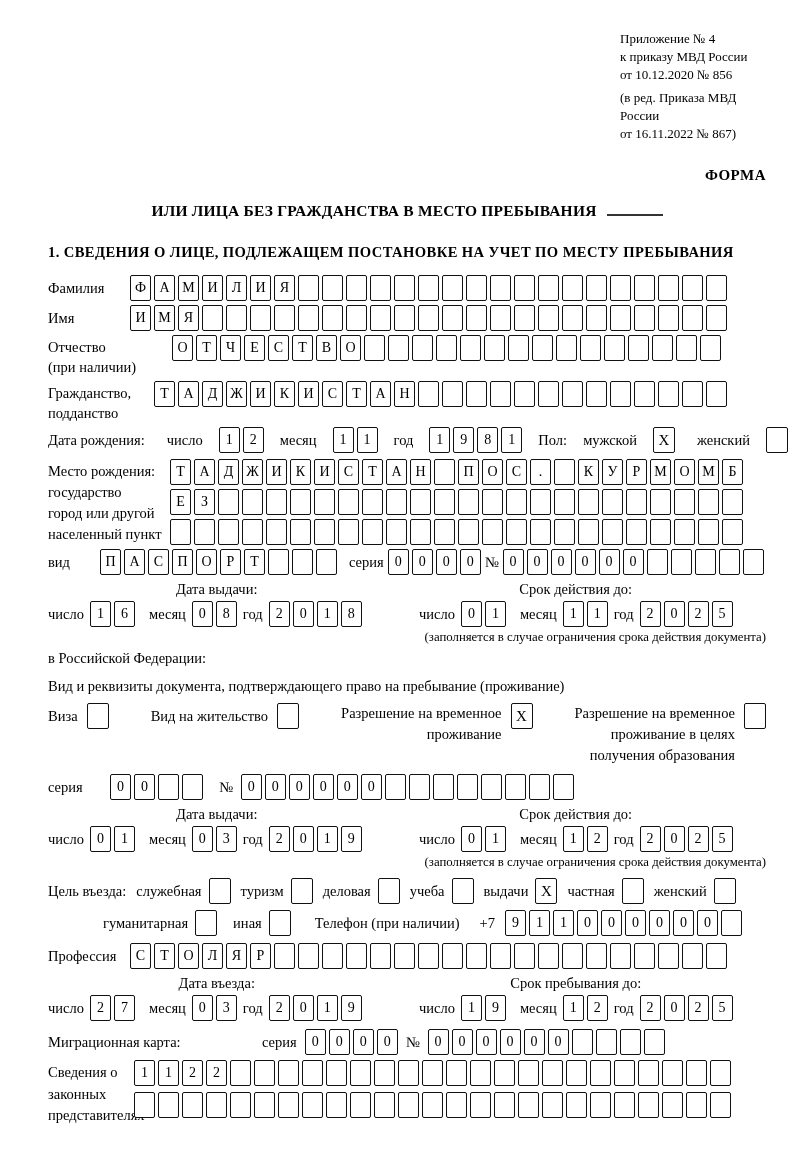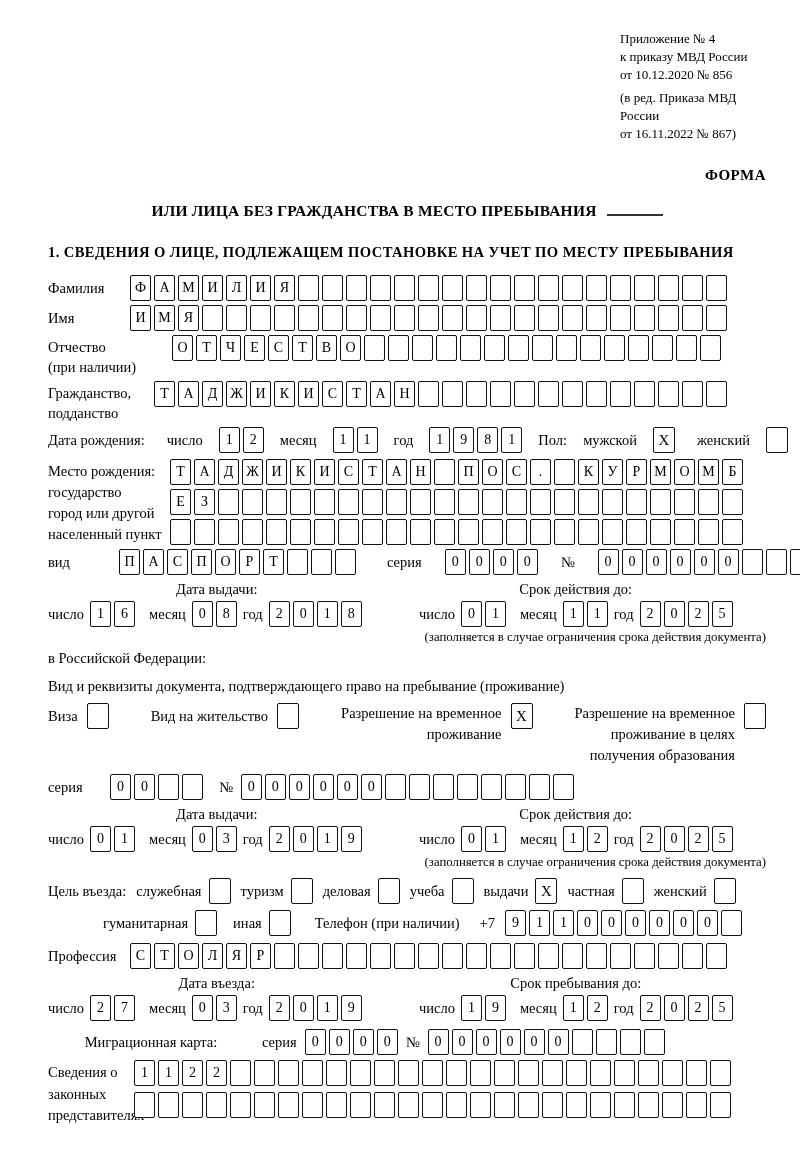--- a/index.html
+++ b/index.html
@@ -311,21 +311,21 @@
           <span class="cell"></span>
           <span class="cell"></span>
           <span class="cell"></span>
           <span class="cell"></span>
           <span class="cell"></span>
         </div>
     </div>
   </div>
 
 
-  <div class="frow" style="align-items:center; gap:23px; margin-top:4px;">
+  <div class="frow" style="align-items:center; gap:4px; margin-top:4px;">
     <span class="lbl" style="width:48px;">вид</span>
     <span class="cells">
         <span class="cell">П</span>
         <span class="cell">А</span>
         <span class="cell">С</span>
         <span class="cell">П</span>
         <span class="cell">О</span>
         <span class="cell">Р</span>
         <span class="cell">Т</span>
         <span class="cell"></span>
@@ -635,21 +635,21 @@
         <span class="cells">
             <span class="cell">2</span>
             <span class="cell">0</span>
             <span class="cell">2</span>
             <span class="cell">5</span>
           </span>
       </div>
     </div>
   </div>
 
-  <div class="frow" style="align-items:center; gap:8px; margin-top:8px;text-align:center;">
+  <div class="frow" style="align-items:center; gap:8px; margin-top:8px;">
     <span class="lbl" style="width:206px;">Миграционная карта:</span>
     <span class="lbl">серия</span>
     <span class="cells">
         <span class="cell">0</span>
         <span class="cell">0</span>
         <span class="cell">0</span>
         <span class="cell">0</span>
       </span>
     <span class="lbl">№</span>
     <span class="cells">

